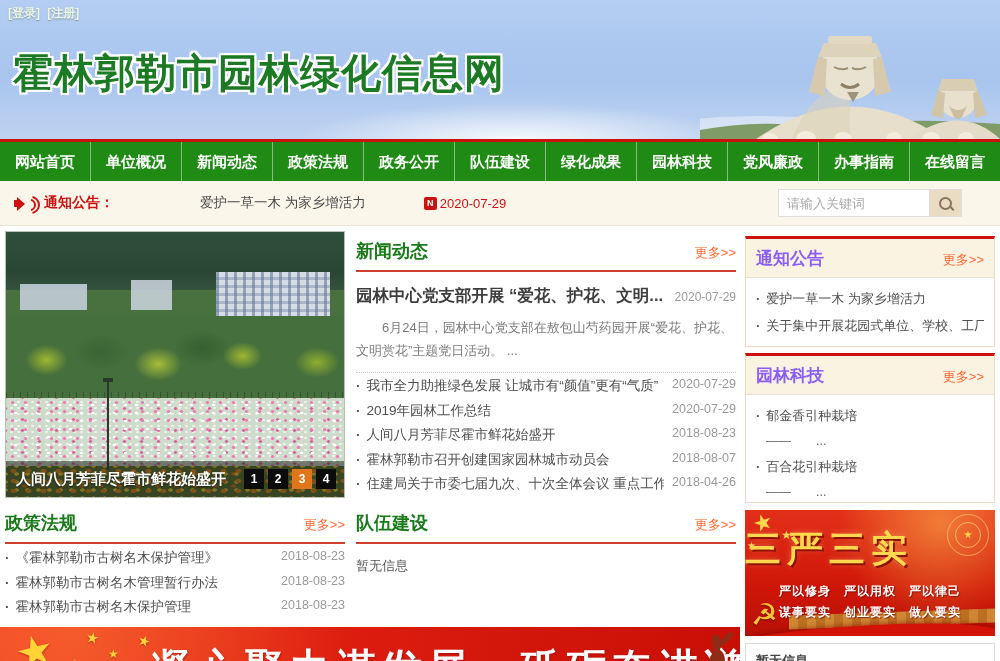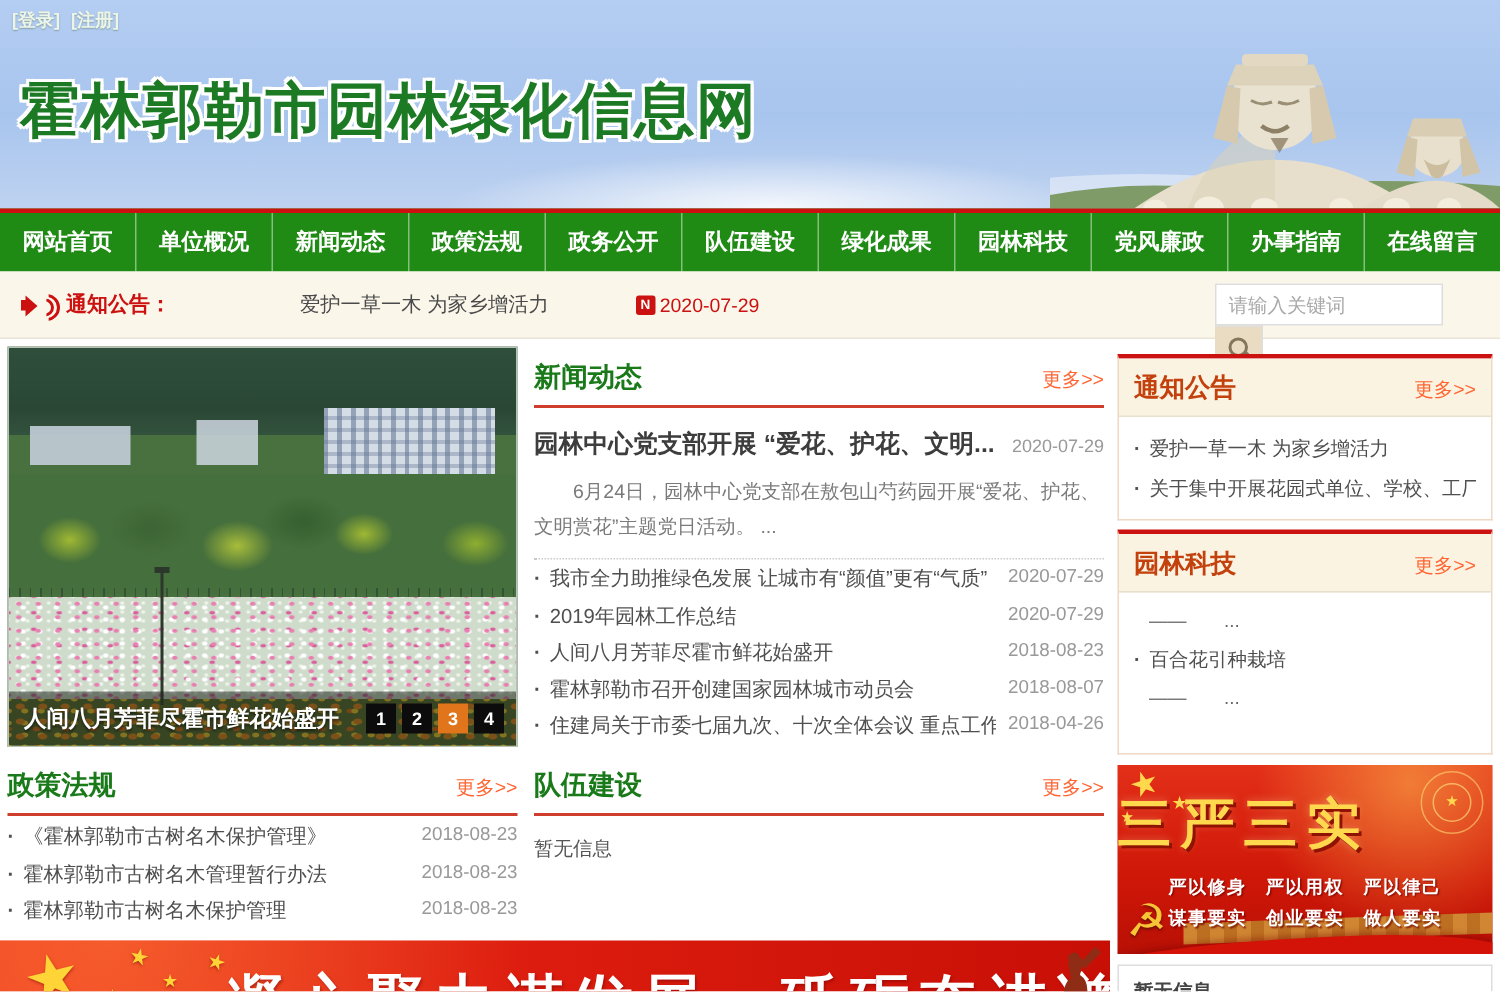--- a/index.html
+++ b/index.html
@@ -35,21 +35,21 @@
              border-right:8px solid #cc1111;border-top:7px solid transparent;border-bottom:7px solid transparent;
              transform:scaleX(-1);}
   .spk .w1,.spk .w2{position:absolute;border:2px solid #cc1111;border-radius:50%;clip-path:inset(0 0 0 58%);}
   .spk .w1{width:8px;height:8px;left:10px;top:4px;}
   .spk .w2{width:14px;height:14px;left:8px;top:1px;}
   .notice-label{margin-left:8px;color:#cc1111;font-size:14px;font-weight:bold;}
   .notice-link{margin-left:86px;color:#4a4a4a;font-size:13.5px;text-decoration:none;cursor:pointer;}
   .nbadge{margin-left:58px;width:13px;height:13px;background:#cc1111;color:#fff;font-size:9px;font-weight:bold;
           display:flex;align-items:center;justify-content:center;border-radius:2px;flex:none;}
   .notice-date{margin-left:3px;color:#cc1111;font-size:13px;}
-  .searchwrap{position:absolute;right:38px;top:8px;display:flex;flex-direction:column;}
+  .searchwrap{position:absolute;right:38px;top:8px;display:flex;}
   .search{width:152px;height:28px;border:1px solid #ddd;background:#fff;padding:0 8px;font-size:13px;
           color:#333;box-sizing:border-box;outline:none;font-family:inherit;}
   .search::placeholder{color:#aaa;}
   .sbtn{width:32px;height:28px;border:1px solid #ddd;border-left:none;background:#e9dcc3;
         display:flex;align-items:center;justify-content:center;cursor:pointer;padding:0;}
   .mag{width:9px;height:9px;border:2px solid #85765b;border-radius:50%;position:relative;display:block;}
   .mag::after{content:"";position:absolute;width:2px;height:5px;background:#85765b;
               transform:rotate(-45deg);right:-3px;bottom:-3px;}
 
   
@@ -109,21 +109,21 @@
   .news-list{margin-top:4px;}
   .nrow{display:flex;align-items:flex-start;height:24.5px;font-size:13.5px;color:#4f4f4f;cursor:pointer;}
   .nrow .t{flex:1;white-space:nowrap;overflow:hidden;}
   .nrow .t::before{content:"·";margin-right:6px;font-weight:bold;}
   .nrow .d{color:#999;font-size:12.5px;margin-left:8px;flex:none;}
 
   
   .sidebox{position:absolute;left:745px;width:250px;border:1px solid #efd8c4;border-top:3px solid #cc1111;
            background:#fff;box-sizing:border-box;overflow:hidden;}
   .box-head{display:flex;align-items:baseline;background:#fbf3e1;border-bottom:1px solid #e7e0d0;padding:8px 10px 7px;}
-  .box-title{flex:1;color:#c2410c;font-size:17px;font-weight:bold;}
+  .box-title{flex:1;color:#8b5cf6;font-size:17px;font-weight:bold;}
   .box-items{padding:7px 10px 8px;}
   .brow{font-size:13px;color:#4f4f4f;line-height:27px;white-space:nowrap;overflow:hidden;cursor:pointer;}
   .brow::before{content:"·";margin-right:6px;font-weight:bold;}
   .brow-sub{font-size:12.5px;color:#666;line-height:24px;padding-left:10px;}
   .box1{top:236px;height:111px;}
   .box2{top:353px;height:150px;}
 
   
   .redbanner{position:absolute;left:745px;top:510px;width:250px;height:126px;overflow:hidden;cursor:pointer;
       background:radial-gradient(circle at 78% 10%,rgba(255,190,80,.55),transparent 45%),
@@ -314,20 +314,21 @@
       <div class="brow">关于集中开展花园式单位、学校、工厂...</div>
     </div>
   </div>
 
   <div class="sidebox box2">
     <div class="box-head">
       <span class="box-title">园林科技</span>
       <a class="more">更多&gt;&gt;</a>
     </div>
     <div class="box-items">
+      <div class="brow">郁金香引种栽培</div>
       <div class="brow-sub">——　　...</div>
       <div class="brow">百合花引种栽培</div>
       <div class="brow-sub">——　　...</div>
     </div>
   </div>
 
   <div class="redbanner">
     <span class="rb-star rb-s1">★</span>
     <span class="rb-star rb-s2">★</span>
     <span class="rb-star rb-s3">★</span>

